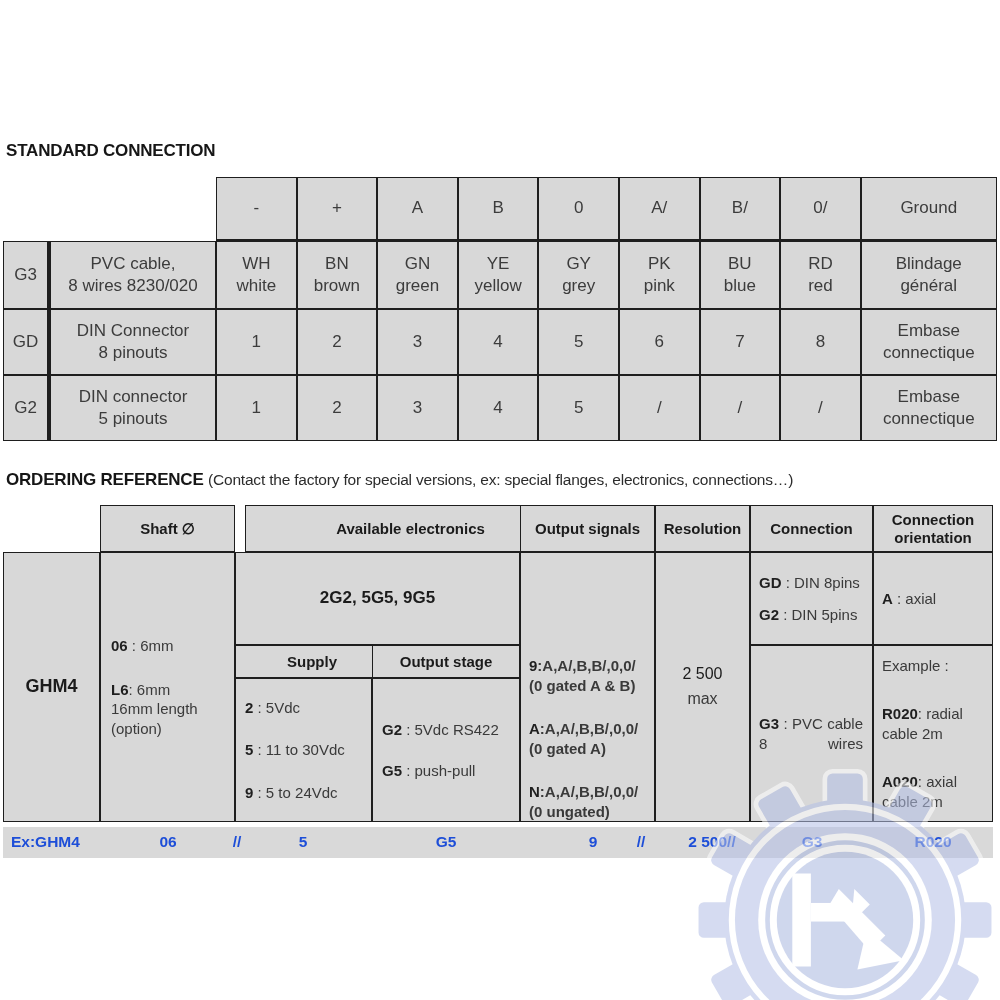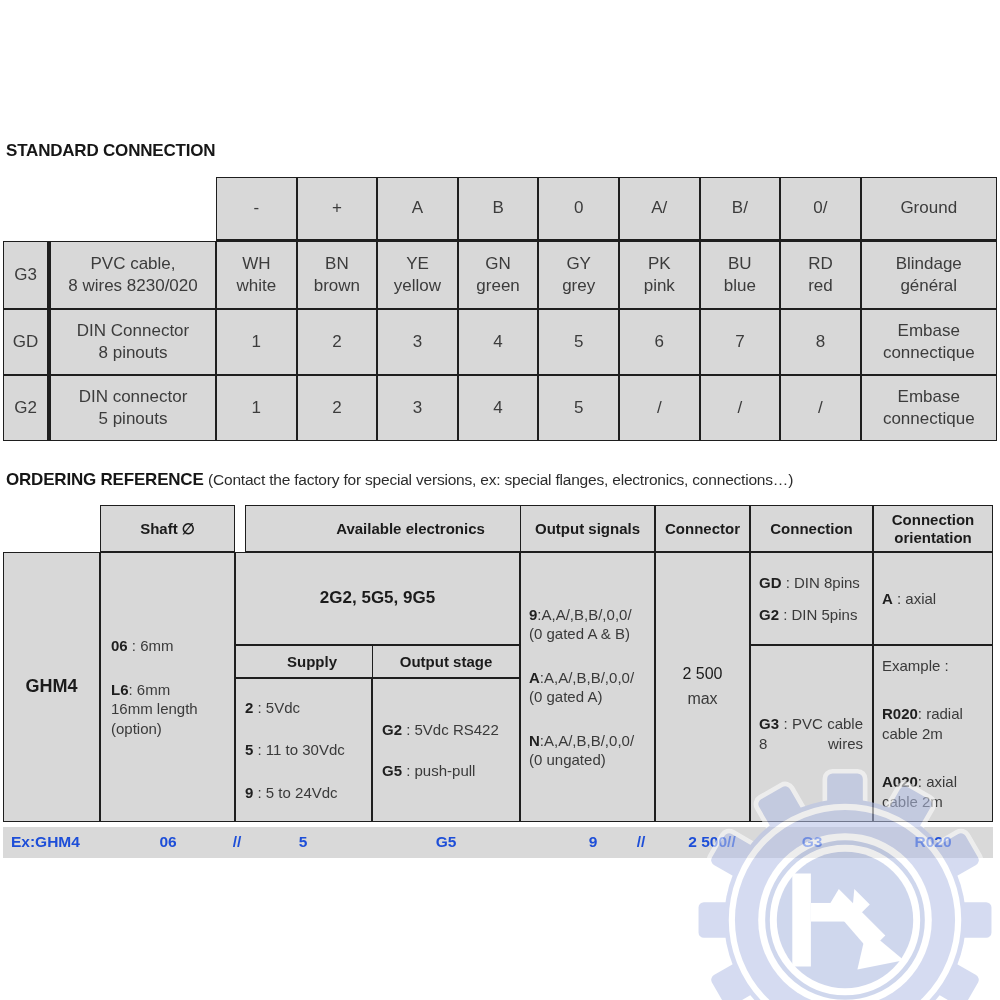--- a/index.html
+++ b/index.html
@@ -54,24 +54,24 @@
   <div class="t1c t1hdr">0/</div>
   <div class="t1c t1hdr">Ground</div>
 
   <div class="t1c t1lbl">G3</div>
   <div class="t1c">PVC cable,
 8 wires 8230/020</div>
   <div class="t1c">WH
 white</div>
   <div class="t1c">BN
 brown</div>
+  <div class="t1c">GN
+green</div>
   <div class="t1c">YE
 yellow</div>
-  <div class="t1c">GN
-green</div>
   <div class="t1c">GY
 grey</div>
   <div class="t1c">PK
 pink</div>
   <div class="t1c">BU
 blue</div>
   <div class="t1c">RD
 red</div>
   <div class="t1c">Blindage
 général</div>
@@ -108,21 +108,21 @@
 <div class="abs" style="left:6px;top:470px;white-space:nowrap;">
   <span class="title">ORDERING REFERENCE</span>
   <span class="subtitle">(Contact the factory for special versions, ex: special flanges, electronics, connections…)</span>
 </div>
 
 <div>
 
   <div class="c hd" style="left:100px;top:505px;width:135px;height:47px;">Shaft ∅</div>
   <div class="c hd" style="left:245px;top:505px;width:331px;height:47px;">Available electronics</div>
   <div class="c hd" style="left:520px;top:505px;width:135px;height:47px;">Output signals</div>
-  <div class="c hd" style="left:655px;top:505px;width:95px;height:47px;">Connector</div>
+  <div class="c hd" style="left:655px;top:505px;width:95px;height:47px;">Resolution</div>
   <div class="c hd" style="left:750px;top:505px;width:123px;height:47px;">Connection</div>
   <div class="c hd" style="left:873px;top:505px;width:120px;height:47px;padding:0 6px;">Connection orientation</div>
 
   <div class="c col ctr" style="left:3px;top:552px;width:97px;height:270px;font-weight:bold;font-size:18px;color:#1b1b1b;">GHM4</div>
 
   <div class="c col" style="left:100px;top:552px;width:135px;height:270px;justify-content:center;gap:24px;padding-left:10px;">
     <div><b>06</b><span class="pl"> : 6mm</span></div>
     <div><b>L6</b><span class="pl">: 6mm
 16mm length
 (option)</span></div>
@@ -137,21 +137,21 @@
     <div><b>2</b><span> : 5Vdc</span></div>
     <div><b>5</b><span> : 11 to 30Vdc</span></div>
     <div><b>9</b><span> : 5 to 24Vdc</span></div>
   </div>
 
   <div class="c col" style="left:372px;top:678px;width:148px;height:144px;justify-content:center;gap:22px;padding-left:9px;">
     <div><b>G2</b><span> : 5Vdc RS422</span></div>
     <div><b>G5</b><span> : push-pull</span></div>
   </div>
 
-  <div class="c col" style="left:520px;top:552px;width:135px;height:270px;justify-content:center;gap:24px;padding-left:8px;">
+  <div class="c col" style="left:520px;top:552px;width:135px;height:270px;justify-content:flex-end;gap:24px;padding-left:8px;font-weight:bold;">
     <div><b>9</b><span class="pl">:A,A/,B,B/,0,0/
 (0 gated A &amp; B)</span></div>
     <div><b>A</b><span class="pl">:A,A/,B,B/,0,0/
 (0 gated A)</span></div>
     <div><b>N</b><span class="pl">:A,A/,B,B/,0,0/
 (0 ungated)</span></div>
   </div>
 
   <div class="c col ctr" style="left:655px;top:552px;width:95px;height:270px;gap:4px;font-size:16px;">
     <div style="font-weight:normal;color:#1b1b1b;">2 500</div>

